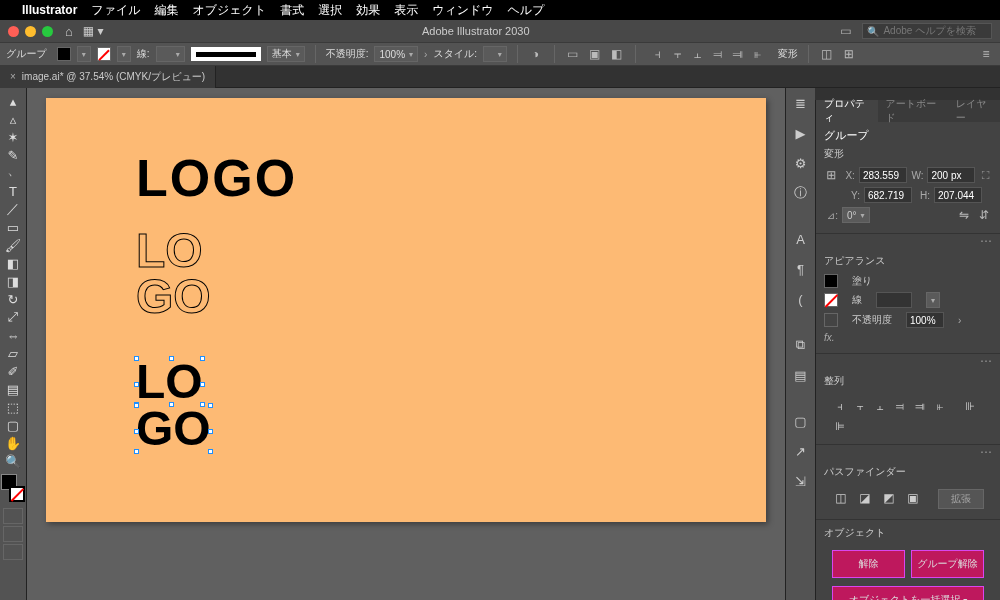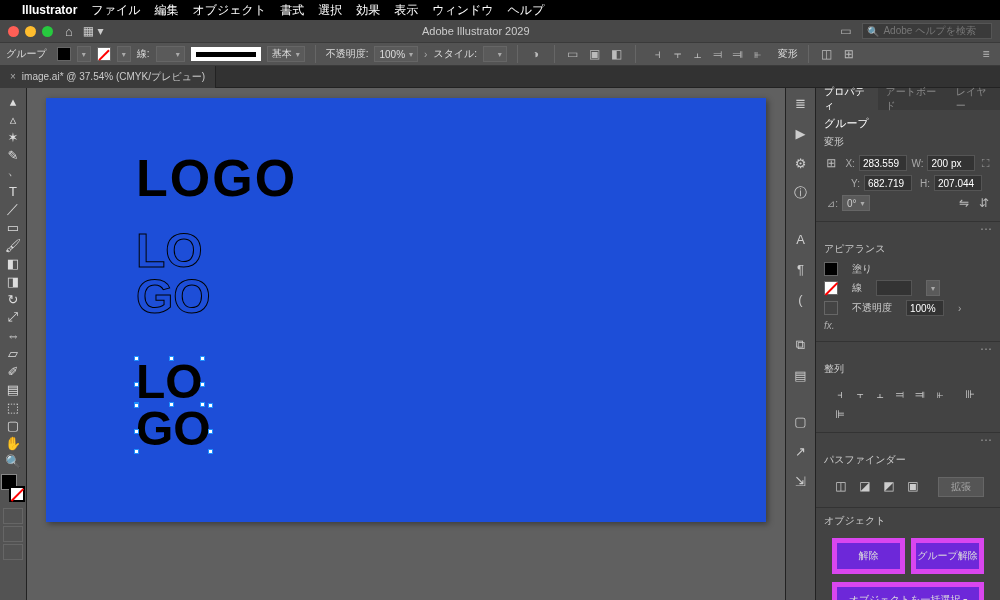--- a/index.html
+++ b/index.html
@@ -35,46 +35,46 @@
 .main { display:flex; height:512px; }
 .toolcol { width:27px; background:#535353; display:flex; flex-direction:column; align-items:center; padding:4px 0; gap:0px; border-right:1px solid #222; }
 .toolcol .tool { width:24px; height:18px; color:#ddd; font-size:13px; display:flex; align-items:center; justify-content:center; cursor:pointer; }
 .toolcol .fillstroke { width:24px; height:28px; position:relative; margin-top:4px; }
 .toolcol .fillstroke .f { position:absolute; top:0; left:0; width:16px; height:16px; background:#000; border:1px solid #888; }
 .toolcol .fillstroke .s { position:absolute; bottom:0; right:0; width:16px; height:16px; background:#fff; border:2px solid #000; }
 .toolcol .fillstroke .s::after{content:"";position:absolute;width:140%;height:2px;background:red;top:50%;left:-20%;transform:rotate(-45deg);}
 .toolcol .botbtns { margin-top:6px; display:flex; flex-direction:column; gap:2px; }
 .toolcol .botbtns .b { width:20px; height:16px; border:1px solid #666; }
 .canvas { flex:1; background:#606060; display:flex; justify-content:center; padding-top:0; overflow:hidden; position:relative; }
-.artboard { width:720px; height:424px; background:#1d4ed8; margin-top:10px; box-shadow:2px 2px 6px rgba(0,0,0,.4); position:relative; }
+.artboard { width:720px; height:424px; background:#fdba74; margin-top:10px; box-shadow:2px 2px 6px rgba(0,0,0,.4); position:relative; }
 .logo1 { position:absolute; top:50px; left:90px; font-family:Impact,"Arial Black",sans-serif; font-size:52px; font-weight:900; letter-spacing:2px; color:#000; }
 .logo2 { position:absolute; top:130px; left:90px; font-family:Impact,"Arial Black",sans-serif; font-size:48px; font-weight:900; letter-spacing:0px; -webkit-text-stroke:1px #000; color:transparent; line-height:0.95; }
 .logo3 { position:absolute; top:260px; left:90px; font-family:Impact,"Arial Black",sans-serif; font-size:48px; font-weight:900; letter-spacing:0px; color:#000; line-height:0.98; }
 .logo3 .sel { position:relative; display:inline-block; }
 .logo3 .anchor { position:absolute; width:5px; height:5px; background:#fff; border:1px solid #1e90ff; }
 .rightcol { width:30px; background:#535353; display:flex; flex-direction:column; align-items:center; padding:4px 0; gap:8px; border-left:1px solid #222; }
 .rightcol .ric { width:22px; height:22px; color:#ccc; font-size:13px; display:flex; align-items:center; justify-content:center; }
-.proppanel { width:185px; background:#434343; border-left:1px solid #222; display:flex; flex-direction:column; font-size:10px; }
+.proppanel { width:185px; background:#434343; border-left:1px solid #222; display:flex; flex-direction:column; font-size:10px;margin-top:12px; }
 .ptabs { display:flex; height:22px; background:#3a3a3a; }
 .ptab { padding:0 8px; display:flex; align-items:center; color:#888; cursor:pointer; }
 .ptab.active { background:#434343; color:#fff; }
 .psec { border-bottom:1px solid #333; padding:6px 8px; }
 .psec .shead { color:#ccc; margin-bottom:6px; display:block; }
 .psec .subtitle { color:#fff; font-size:11px; margin-bottom:4px; display:block; }
 .trow { display:flex; align-items:center; gap:4px; margin-bottom:4px; }
 .trow .tl { color:#aaa; width:14px; text-align:right; }
 .tinput { background:#333; border:1px solid #555; color:#fff; width:48px; height:16px; padding:0 3px; font-size:10px; }
 .link { width:14px; height:14px; color:#999; font-size:11px; display:flex; align-items:center; justify-content:center; }
 .dots { color:#999; text-align:right; font-size:12px; padding:0 8px; }
 .approw { display:flex; align-items:center; gap:14px; margin-bottom:4px; }
 .approw .swsm { width:14px; height:14px; border:1px solid #666; }
 .hair { width:36px; height:16px; background:#333; border:1px solid #555; }
 .prow { display:flex; gap:6px; padding:4px 8px; }
 .pbtn { width:18px; height:18px; color:#ccc; font-size:12px; display:flex; align-items:center; justify-content:center; }
-.fullbtn { flex:1; background:#6d28d9; border:5px solid #d946ef; height:36px; color:#ddd; font-size:10px; display:flex; align-items:center; justify-content:center; }
+.fullbtn { flex:1; background:#be185d; border:1px solid #d946ef; height:28px; color:#ddd; font-size:10px; display:flex; align-items:center; justify-content:center; }
 .qrow { display:flex; gap:6px; padding:4px 8px; }
 .alrow { display:flex; gap:4px; padding:4px 8px; flex-wrap:wrap; }
 .alrow .albtn { width:16px; height:16px; color:#ccc; font-size:11px; display:flex; align-items:center; justify-content:center; }
 .expbtn { padding:2px 12px; background:#555; border:1px solid #666; color:#aaa; font-size:10px; }
 </style>
 </head>
 <body>
 
 <div class="menubar">
   <span class="apple"></span>
@@ -91,21 +91,21 @@
 </div>
 
 <div class="titlebar">
   <div class="traffic">
     <span class="red"></span>
     <span class="yellow"></span>
     <span class="green"></span>
   </div>
   <span class="home">⌂</span>
   <span class="squares">▦ ▾</span>
-  <span class="wintitle">Adobe Illustrator 2029</span>
+  <span class="wintitle">Adobe Illustrator 2030</span>
   <div class="right">
     <span class="iconbtn">▭</span>
     <div class="search">
       <span>🔍</span>
       <span style="color:#777">Adobe ヘルプを検索</span>
     </div>
   </div>
 </div>
 
 <div class="ctrlbar">

